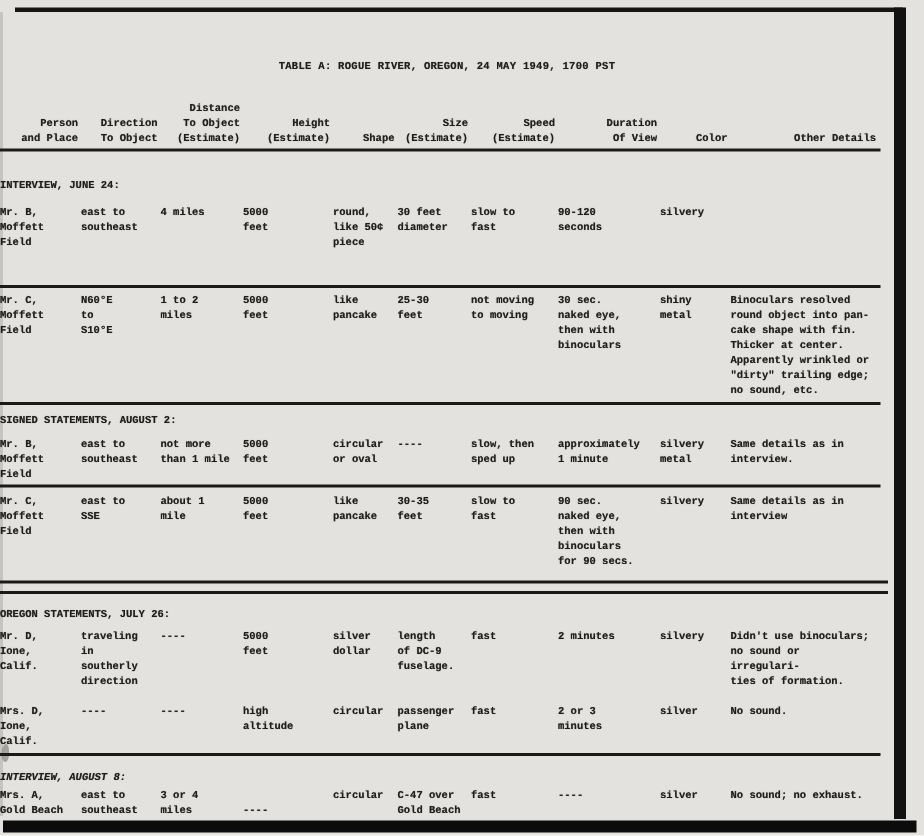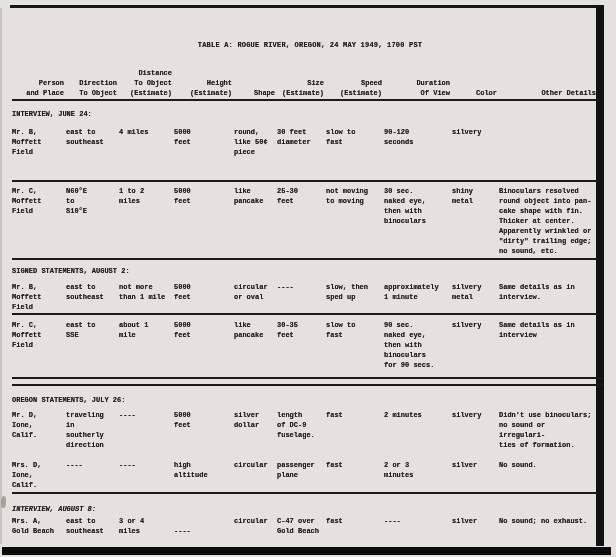--- a/index.html
+++ b/index.html
@@ -15,38 +15,38 @@
     color:#201f1d;
     text-shadow:0 0 0.5px rgba(32,31,29,0.65);
   }
   
   .frame-top    { position:absolute; left:10px;  top:5px;   width:592px; height:3px;  background:#161616; }
   .frame-right  { position:absolute; left:596px; top:5px;   width:8px;   height:541px; background:#121212; }
   .frame-bottom { position:absolute; left:2px;   top:547px; width:609px; height:8px;  background:#0c0c0c; }
   .frame-left   { position:absolute; left:0px;   top:8px;   width:2px;   height:536px; background:#c6c4c0; }
   .smudge       { position:absolute; left:1px;   top:496px; width:5px;   height:12px; background:#8a8880; border-radius:60% 40% 50% 50%; opacity:.7; }
 
-  .content { position:absolute; left:12px; top:0; width:596px; }
+  .content { position:absolute; left:0; top:0; width:596px; }
 
   .doc-title { margin-top:40px; text-align:center; letter-spacing:.2px; white-space:pre; }
 
   .grid {
     display:grid;
     grid-template-columns:54px 53px 55px 60px 43px 49px 58px 68px 47px 99px;
   }
   .cell { white-space:pre-line; padding-right:3px; }
 
   .thead { margin-top:18px; align-items:end; border-bottom:2px solid #1d1c1a; padding-bottom:1px; width:587px; }
   .thead .cell { padding-right:2px;text-align:right; }
   .h-shape   { padding-left:10px; }
   .h-color   { padding-left:15px; }
   .h-details { padding-left:32px; }
 
   .sec-heading { white-space:pre; }
-  .sec-heading.s1 { margin-top:8px; }
+  .sec-heading.s1 { margin-top:18px; }
   .sec-heading.s2 { margin-top:6px; }
   .sec-heading.s3 { margin-top:9px; }
   .sec-heading.s4 { margin-top:10px;font-style:italic; }
 
   .row { width:590px; }
   .r1 { margin-top:8px; min-height:50px; }
   .r2 { margin-top:4px; min-height:70px; }
   .r3 { margin-top:6px; min-height:30px; }
   .r4 { margin-top:5px; min-height:50px; }
   .r5 { margin-top:5px; min-height:30px; }

